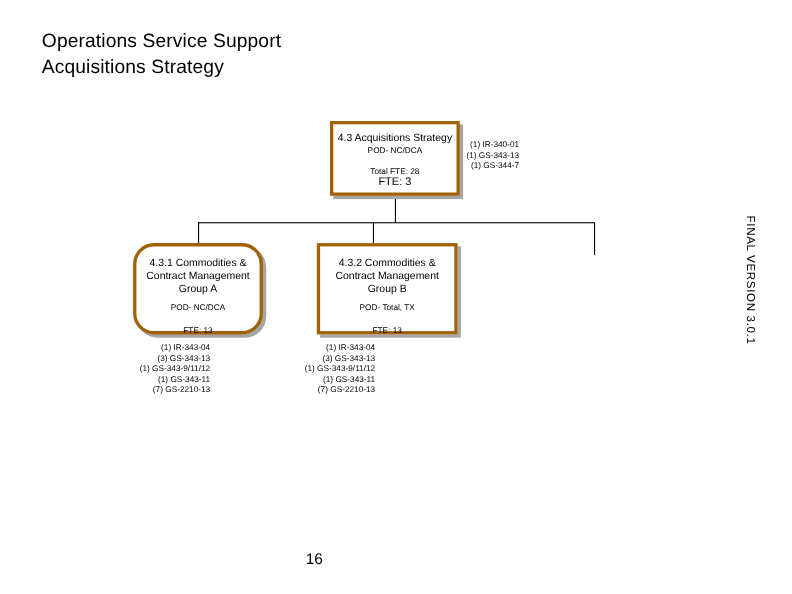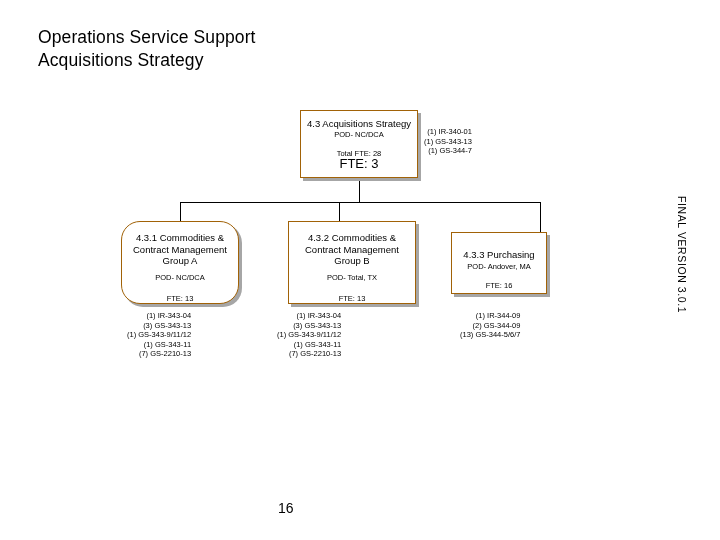--- a/index.html
+++ b/index.html
@@ -38,21 +38,21 @@
     position: absolute;
     background: #000000;
   }
   .v-line { width: 1px; }
   .h-line { height: 1px; }
 
   
   .box {
     position: absolute;
     background: #ffffff;
-    border: 1px solid #a16207;
+    border: 3px solid #a16207;
     box-shadow: 3px 3px 0 0 #a6a6a6;
     box-sizing: border-box;
     text-align: center;
   }
   .box-inner {
     position: relative;
     width: 100%;
     height: 100%;
   }
   .b-head {
@@ -66,21 +66,21 @@
   }
   .b-foot {
     font-size: 7.5px;
     line-height: 10px;
   }
 
   
   #box-root .b-head { position: absolute; left: 0; right: 0; top: 7px; }
   #box-root .b-sub  { position: absolute; left: 0; right: 0; top: 19px; }
   #box-root .b-stat1{ position: absolute; left: 0; right: 0; top: 38px; font-size: 7.5px; line-height: 10px;}
-  #box-root .b-stat2{ position: absolute; left: 0; right: 0; top: 48px; font-size: 13px; line-height: 10px;}
+  #box-root .b-stat2{ position: absolute; left: 0; right: 0; top: 48px; font-size: 10px; line-height: 10px;}
 
   
   .box-child .b-head { position: absolute; left: 2px; right: 2px; top: 10px; }
   .box-child .b-sub  { position: absolute; left: 0; right: 0; top: 51px; }
   .box-child .b-foot { position: absolute; left: 0; right: 0; top: 72px; }
 
   
   #box-c .b-head { position: absolute; left: 0; right: 0; top: 16px; }
   #box-c .b-sub  { position: absolute; left: 0; right: 0; top: 29px; }
   #box-c .b-foot { position: absolute; left: 0; right: 0; top: 48px; }
@@ -168,28 +168,18 @@
       <div class="b-sub">POD- Total, TX</div>
       <div class="b-foot">FTE: 13</div>
     </div>
   </div>
   <div class="codes" style="left:277px; top:311px;">(1) IR-343-04
 (3) GS-343-13
 (1) GS-343-9/11/12
 (1) GS-343-11
 (7) GS-2210-13</div>
 
-  <div class="box" id="box-c" style="left:451px; top:232px; width:96px; height:62px;">
-    <div class="box-inner">
-      <div class="b-head">4.3.3 Purchasing</div>
-      <div class="b-sub">POD- Andover, MA</div>
-      <div class="b-foot">FTE: 16</div>
-    </div>
-  </div>
-  <div class="codes" style="left:460px; top:311px;">(1) IR-344-09
-(2) GS-344-09
-(13) GS-344-5/6/7</div>
 
   <div class="side-label">FINAL VERSION 3.0.1</div>
 
   <div class="page-number">16</div>
 
 </div>
 
 </body></html>

